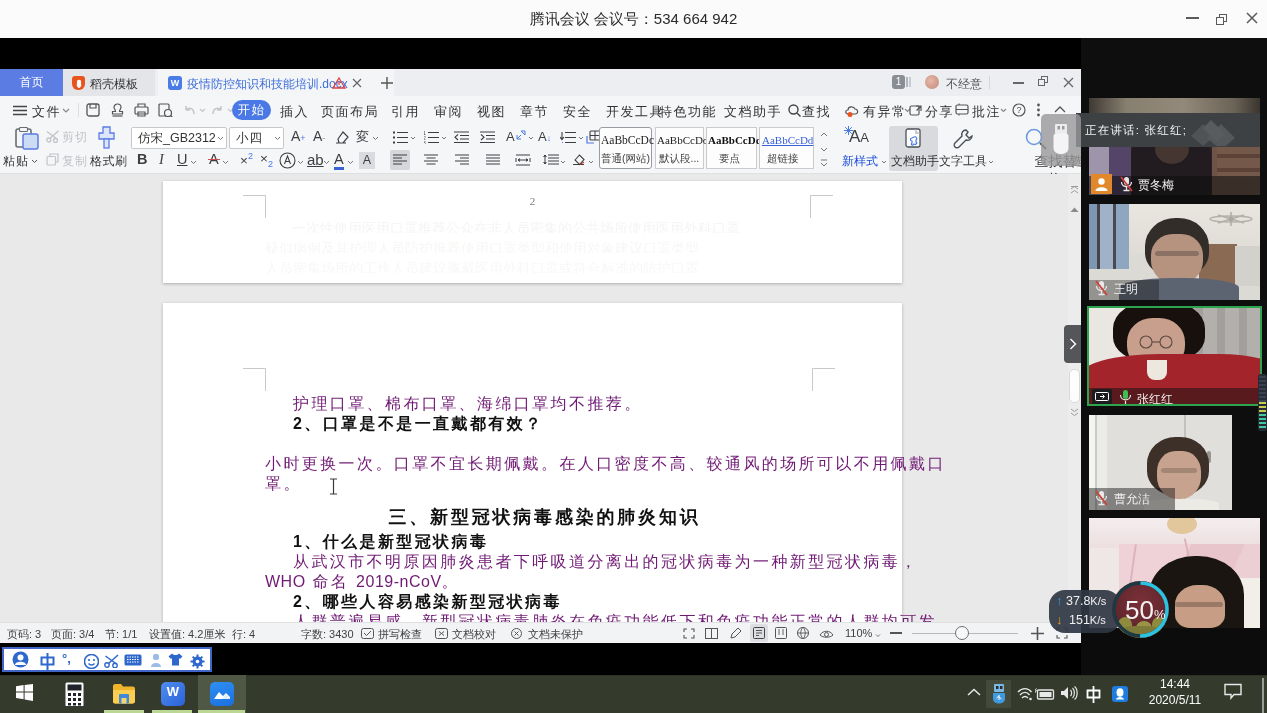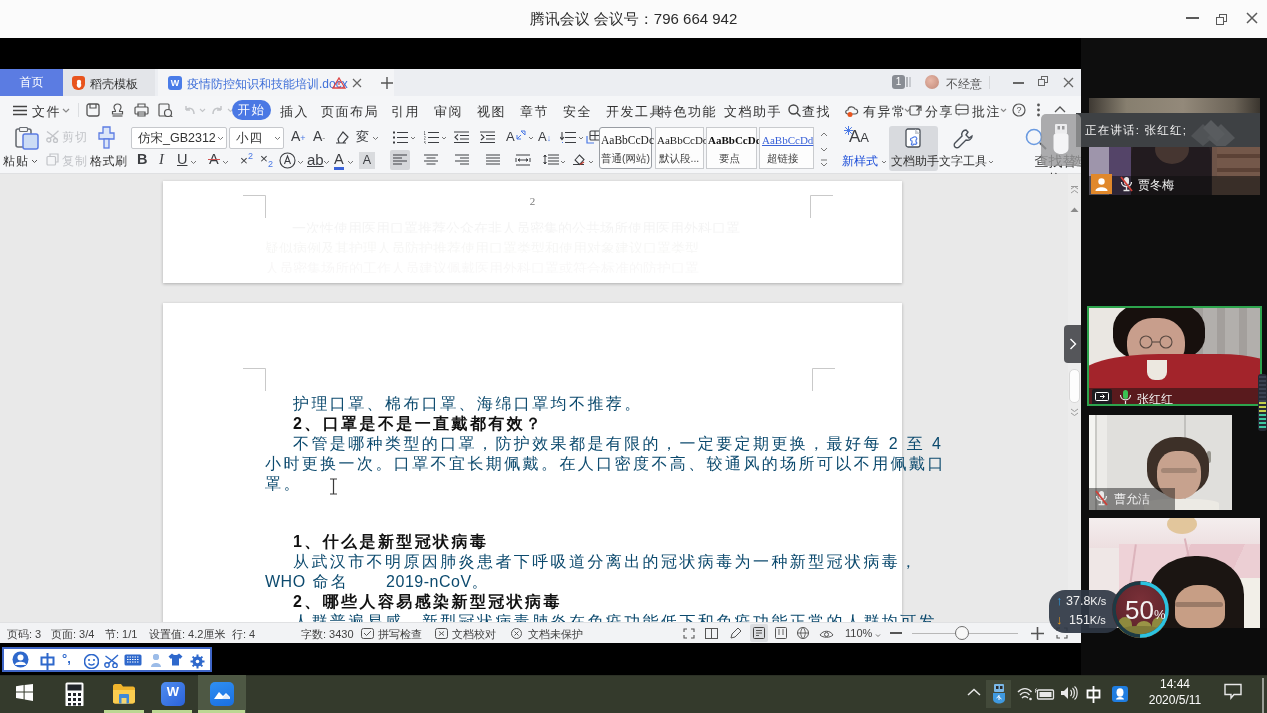--- a/index.html
+++ b/index.html
@@ -14,35 +14,35 @@
 
 
 #wps { left:0; top:69px; width:1081px; height:574px; background:#f5f6f8; overflow:hidden; }
 #tabrow { left:0; top:0; width:1081px; height:27px; background:#eceef2; }
 #menurow { left:0; top:27px; width:1081px; height:28px; background:#f5f6f8; }
 #toolbar { left:0; top:55px; width:1081px; height:50px; background:#f5f6f8; border-bottom:1px solid #dfe0e2; }
 #docarea { left:0; top:105px; width:1081px; height:448px; background:#e9e9e9; overflow:hidden; }
 #statusbar { left:0; top:553px; width:1081px; height:21px; background:#f2f3f5; border-top:1px solid #e0e1e3; }
 
 .page { position:absolute; left:163px; width:739px; background:#fff; box-shadow:0 1px 3px rgba(0,0,0,0.25); }
-.doc { font-family:"Liberation Sans",sans-serif; font-size:16px; color:#0c4a6e; white-space:nowrap; letter-spacing:2.4px; }
+.doc { font-family:"Liberation Sans",sans-serif; font-size:16px; color:#701a75; white-space:nowrap; letter-spacing:2.4px; }
 #menurow div { letter-spacing:1.5px; }
 .doc.b { font-weight:bold; color:#111; }
 
 
 #sidebar { left:1081px; top:38px; width:186px; height:637px; background:#0e0e0e; }
 
 
 #taskbar { left:0; top:675px; width:1267px; height:38px; background:#343a2c; }
 </style>
 </head>
 <body>
 <div id="stage">
   <div class="abs" id="titlebar"></div>
-  <div class="abs" id="titletext">腾讯会议 会议号：796 664 942</div>
+  <div class="abs" id="titletext">腾讯会议 会议号：534 664 942</div>
 
   <div class="abs" style="left:1186px;top:17px;width:13px;height:2px;background:#5a5a5a;"></div>
   <div class="abs" style="left:1219px;top:14px;width:8px;height:8px;border:1.5px solid #5a5a5a;"></div>
   <div class="abs" style="left:1216px;top:17px;width:8px;height:8px;border:1.5px solid #5a5a5a;background:#fbfbfb;"></div>
   <svg class="abs" style="left:1246px;top:12px;" width="12" height="12">
       <path d="M1 1 L11 11 M11 1 L1 11" stroke="#5a5a5a" stroke-width="1.5"></path>
     </svg>
 
   <div class="abs" style="left:0;top:38px;width:1267px;height:31px;background:#000;"></div>
 
@@ -384,29 +384,29 @@
 
       <div class="page" style="top:129px;height:400px;"></div>
       <svg class="abs" style="left:243px;top:194px;" width="23" height="23">
           <path d="M0 0.5 H22.5 V23" fill="none" stroke="#c9c9c9" stroke-width="1"></path>
         </svg>
       <svg class="abs" style="left:812px;top:194px;" width="23" height="23">
           <path d="M23 0.5 H0.5 V23" fill="none" stroke="#c9c9c9" stroke-width="1"></path>
         </svg>
       <div class="abs doc" style="left:293px;top:220px;">护理口罩、棉布口罩、海绵口罩均不推荐。</div>
       <div class="abs doc b" style="left:293px;top:240px;">2、口罩是不是一直戴都有效？</div>
-      <div class="abs doc" style="left:293px;top:260px;">不管是哪种类型的口罩，防护效果都是有限的，一定要定期更换，最好每 2 至 4</div>
       <div class="abs doc" style="left:265px;top:280px;">小时更换一次。口罩不宜长期佩戴。在人口密度不高、较通风的场所可以不用佩戴口</div>
       <div class="abs doc" style="left:265px;top:300px;">罩。</div>
       <svg class="abs" style="left:329px;top:304px;" width="9" height="17">
           <path d="M1 1 H8 M4.5 1 V16 M1 16 H8" stroke="#3a3a3a" stroke-width="1.2"></path>
         </svg>
+      <div class="abs doc b" style="left:175px;top:331px;width:739px;text-align:center;font-size:18px;letter-spacing:2.8px;">三、新型冠状病毒感染的肺炎知识</div>
       <div class="abs doc b" style="left:293px;top:358px;">1、什么是新型冠状病毒</div>
       <div class="abs doc" style="left:293px;top:378px;">从武汉市不明原因肺炎患者下呼吸道分离出的冠状病毒为一种新型冠状病毒，</div>
-      <div class="abs doc" style="left:265px;top:398px;"><span style="letter-spacing:0.5px;">WHO</span> 命名 <span style="letter-spacing:0.5px;margin-left:30px;">2019-nCoV</span>。</div>
+      <div class="abs doc" style="left:265px;top:398px;"><span style="letter-spacing:0.5px;">WHO</span> 命名 <span style="letter-spacing:0.5px;">2019-nCoV</span>。</div>
       <div class="abs doc b" style="left:293px;top:418px;">2、哪些人容易感染新型冠状病毒</div>
       <div class="abs doc" style="left:293px;top:438px;">人群普遍易感。新型冠状病毒肺炎在免疫功能低下和免疫功能正常的人群均可发</div>
 
       <div class="abs" style="left:1068px;top:0;width:13px;height:448px;background:#ececec;"></div>
       <svg class="abs" style="left:1070px;top:12px;" width="9" height="8">
           <path d="M1 3 L4.5 0.5 L8 3 M1 7 L4.5 4.5 L8 7" stroke="#9a9a9a" stroke-width="1" fill="none"></path>
           <rect x="1" y="0" width="7" height="1" fill="#9a9a9a"></rect>
         </svg>
       <svg class="abs" style="left:1070px;top:33px;" width="9" height="6">
           <path d="M0.5 5 L4.5 0.5 L8.5 5 Z" fill="#8a8a8a"></path>
@@ -501,20 +501,42 @@
         <path d="M0.5 14 C0.5 9 12.5 9 12.5 14 Z" fill="#fff"></path>
       </svg>
     <svg class="abs" style="left:30px;top:78px;" width="15" height="16">
         <rect x="5" y="1" width="5" height="8" rx="2.5" fill="#e8e8e8"></rect>
         <path d="M2.5 6 C2.5 12 12.5 12 12.5 6 M7.5 11 V14.5 M4.5 14.5 H10.5" stroke="#e8e8e8" stroke-width="1.3" fill="none"></path>
         <path d="M2 1 L13 15" stroke="#d04038" stroke-width="1.8"></path>
       </svg>
     <div class="abs" style="left:49px;top:79px;font-size:12px;color:#f0f0f0;">贾冬梅</div>
   </div>
 
+  <div class="abs" style="left:1089px;top:204px;width:171px;height:96px;overflow:hidden;background:#dcdad4;">
+    <div class="abs" style="left:0;top:0;width:171px;height:50px;background:linear-gradient(180deg,#e8e6df,#dedcd5);"></div>
+    <svg class="abs" style="left:118px;top:3px;" width="48" height="24">
+        <ellipse cx="24" cy="12" rx="21" ry="3" fill="none" stroke="#b2b0a8" stroke-width="1.3"></ellipse>
+        <path d="M24 5 L24 19 M11 8 L37 16 M37 8 L11 16" stroke="#b2b0a8" stroke-width="1.6"></path>
+        <circle cx="24" cy="12" r="2.5" fill="#a8a69e"></circle>
+      </svg>
+    <div class="abs" style="left:0;top:0;width:40px;height:65px;background:linear-gradient(90deg,#7e96b2 0 8px,#45444c 8px 11px,#9fb2c8 11px 24px,#4a4952 24px 27px,#8ea6bf 27px);"></div>
+    <div class="abs" style="left:110px;top:40px;width:38px;height:42px;background:#8a6a52;"></div>
+    <div class="abs" style="left:146px;top:42px;width:25px;height:40px;background:#d3d1cb;"></div>
+    <div class="abs" style="left:56px;top:14px;width:64px;height:58px;background:#332d2a;border-radius:48% 48% 40% 40%;"></div>
+    <div class="abs" style="left:62px;top:30px;width:52px;height:50px;background:#b5937f;border-radius:42% 42% 46% 46%;"></div>
+    <div class="abs" style="left:66px;top:47px;width:44px;height:5px;background:rgba(40,35,40,0.3);border-radius:3px;"></div>
+    <div class="abs" style="left:30px;top:74px;width:120px;height:22px;background:#5c6472;border-radius:45% 45% 0 0;"></div>
+    <div class="abs" style="left:0;top:76px;width:70px;height:20px;background:rgba(15,15,15,0.35);"></div>
+    <svg class="abs" style="left:5px;top:76px;" width="15" height="16">
+        <rect x="5" y="1" width="5" height="8" rx="2.5" fill="#e8e8e8"></rect>
+        <path d="M2.5 6 C2.5 12 12.5 12 12.5 6 M7.5 11 V14.5 M4.5 14.5 H10.5" stroke="#e8e8e8" stroke-width="1.3" fill="none"></path>
+        <path d="M2 1 L13 15" stroke="#d04038" stroke-width="1.8"></path>
+      </svg>
+    <div class="abs" style="left:25px;top:77px;font-size:12px;color:#f0f0f0;">王明</div>
+  </div>
 
   <div class="abs" style="left:1087px;top:306px;width:175px;height:100px;border:2px solid #2da44d;overflow:hidden;background:#d8d5d1;">
     <div class="abs" style="left:0;top:0;width:70px;height:100px;background:#eae7e2;"></div>
     <div class="abs" style="left:70px;top:0;width:105px;height:100px;background:repeating-linear-gradient(90deg,#b2afac 0 14px,#a39f9c 14px 22px);"></div>
     <div class="abs" style="left:24px;top:-8px;width:92px;height:62px;background:#17100d;border-radius:46% 46% 40% 40%;"></div>
     <div class="abs" style="left:38px;top:10px;width:58px;height:54px;background:#c89e8c;border-radius:44% 44% 48% 48%;"></div>
     <svg class="abs" style="left:44px;top:27px;" width="46" height="14">
         <circle cx="13" cy="7" r="6" fill="none" stroke="#5a4a42" stroke-width="1.1"></circle>
         <circle cx="33" cy="7" r="6" fill="none" stroke="#5a4a42" stroke-width="1.1"></circle>
         <path d="M19 7 H27" stroke="#5a4a42" stroke-width="1.1"></path>

